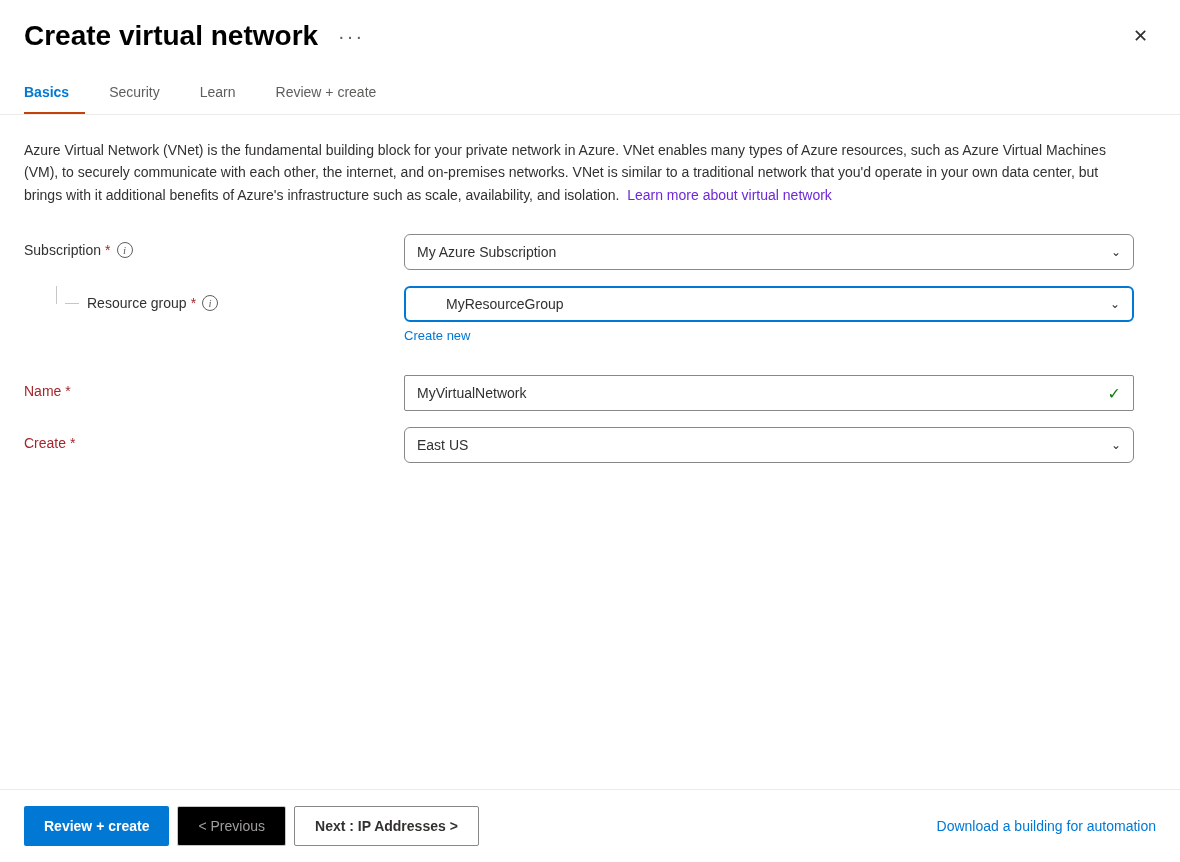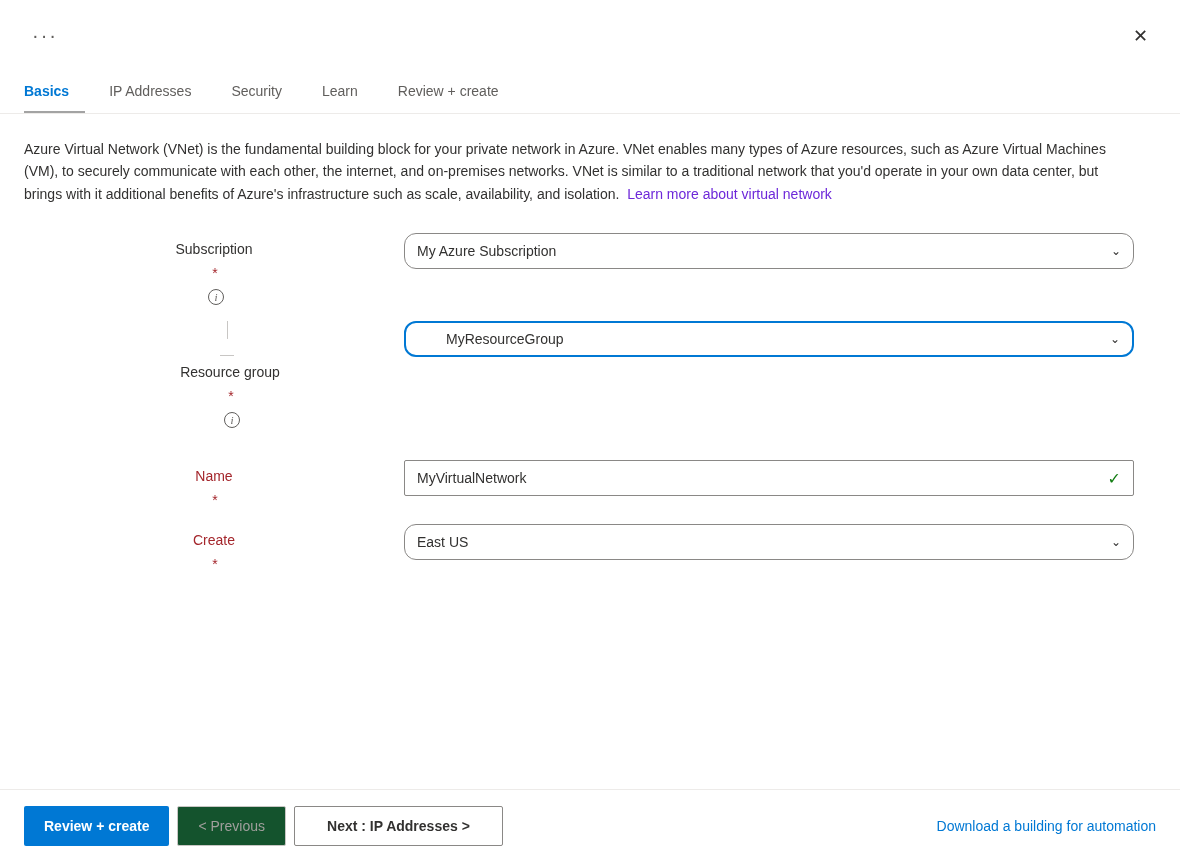--- a/index.html
+++ b/index.html
@@ -68,21 +68,21 @@
       margin-right: 24px;
       cursor: pointer;
       font-size: 14px;
       color: #605e5c;
       border-bottom: 2px solid transparent;
       white-space: nowrap;
       user-select: none;
     }
     .tab.active {
       color: #0078d4;
-      border-bottom: 2px solid #a3a3a3;
+      border-bottom: 2px solid #c2410c;
       font-weight: 600;
     }
     .content-area {
       flex: 1;
       padding: 24px 24px 0 24px;
       overflow-y: auto;
     }
     .description-text {
       font-size: 14px;
       color: #323130;
@@ -109,23 +109,22 @@
       align-items: flex-start;
       margin-bottom: 16px;
       min-height: 36px;
     }
     .form-label-area {
       width: 380px;
       min-width: 380px;
       display: flex;
       align-items: center;
       padding-top: 8px;
-      gap: 8px;
+      gap: 2px;
       flex-shrink: 0;
-      flex-direction: column;
     }
     .form-label-area.indented {
       padding-left: 32px;
     }
     .label-text {
       font-size: 14px;
       color: #323130;
     }
     .required-star {
       color: #a4262c;
@@ -147,21 +146,21 @@
       font-family: Georgia, serif;
     }
     .form-control-area {
       flex: 1;
       max-width: 730px;
     }
     .dropdown {
       width: 100%;
       height: 36px;
       border: 1px solid #8a8886;
-      border-radius: 12px;
+      border-radius: 6px;
       background: #fff;
       display: flex;
       align-items: center;
       justify-content: space-between;
       padding: 0 12px;
       cursor: pointer;
       position: relative;
     }
     .dropdown.focused {
       border-color: #0078d4;
@@ -232,28 +231,28 @@
       font-size: 14px;
       cursor: pointer;
       border-radius: 2px;
       height: 40px;
       white-space: nowrap;
     }
     .btn-secondary:disabled,
     .btn-secondary.disabled {
       color: #a19f9d;
       border-color: #c8c6c4;
-      background: #14532d;
+      background: #000000;
       cursor: default;
     }
     .btn-next {
       background: #fff;
       color: #323130;
       border: 1px solid #8a8886;
-      padding: 8px 32px;
+      padding: 8px 20px;
       font-size: 14px;
       cursor: pointer;
       border-radius: 2px;
       height: 40px;
       white-space: nowrap;
       font-weight: 600;
     }
     .footer-link {
       color: #0078d4;
       font-size: 14px;
@@ -263,31 +262,29 @@
     }
     .spacer { flex: 1; }
   </style>
 </head>
 <body>
 
 <div class="dialog">
 
   <div class="dialog-header">
     <div class="dialog-title-area">
+      <h1 class="dialog-title">Create virtual network</h1>
       <button class="ellipsis-btn">···</button>
     </div>
     <button class="close-btn">✕</button>
   </div>
 
   <div class="tabs-bar">
     <div class="tab active">
       <span>Basics</span>
-    </div>
-    <div class="tab">
-      <span>IP Addresses</span>
     </div>
     <div class="tab">
       <span>Security</span>
     </div>
     <div class="tab">
       <span>Learn</span>
     </div>
     <div class="tab">
       <span>Review + create</span>
     </div>
@@ -322,20 +319,21 @@
           <span style="display:inline-block;width:14px;height:1px;background:#c8c6c4;margin-right:6px;vertical-align:middle;"></span>
           <span class="label-text">Resource group</span>
           <span class="required-star">*</span>
           <span class="info-icon">i</span>
         </div>
         <div class="form-control-area">
           <div class="dropdown focused">
             <span class="dropdown-value">MyResourceGroup</span>
             <span class="dropdown-chevron">⌄</span>
           </div>
+          <a class="create-new-link">Create new</a>
         </div>
       </div>
     </div>
 
     <div class="form-section">
 
       <div class="form-row">
         <div class="form-label-area">
           <span class="label-text" style="color:#a4262c;">Name</span>
           <span class="required-star">*</span>

